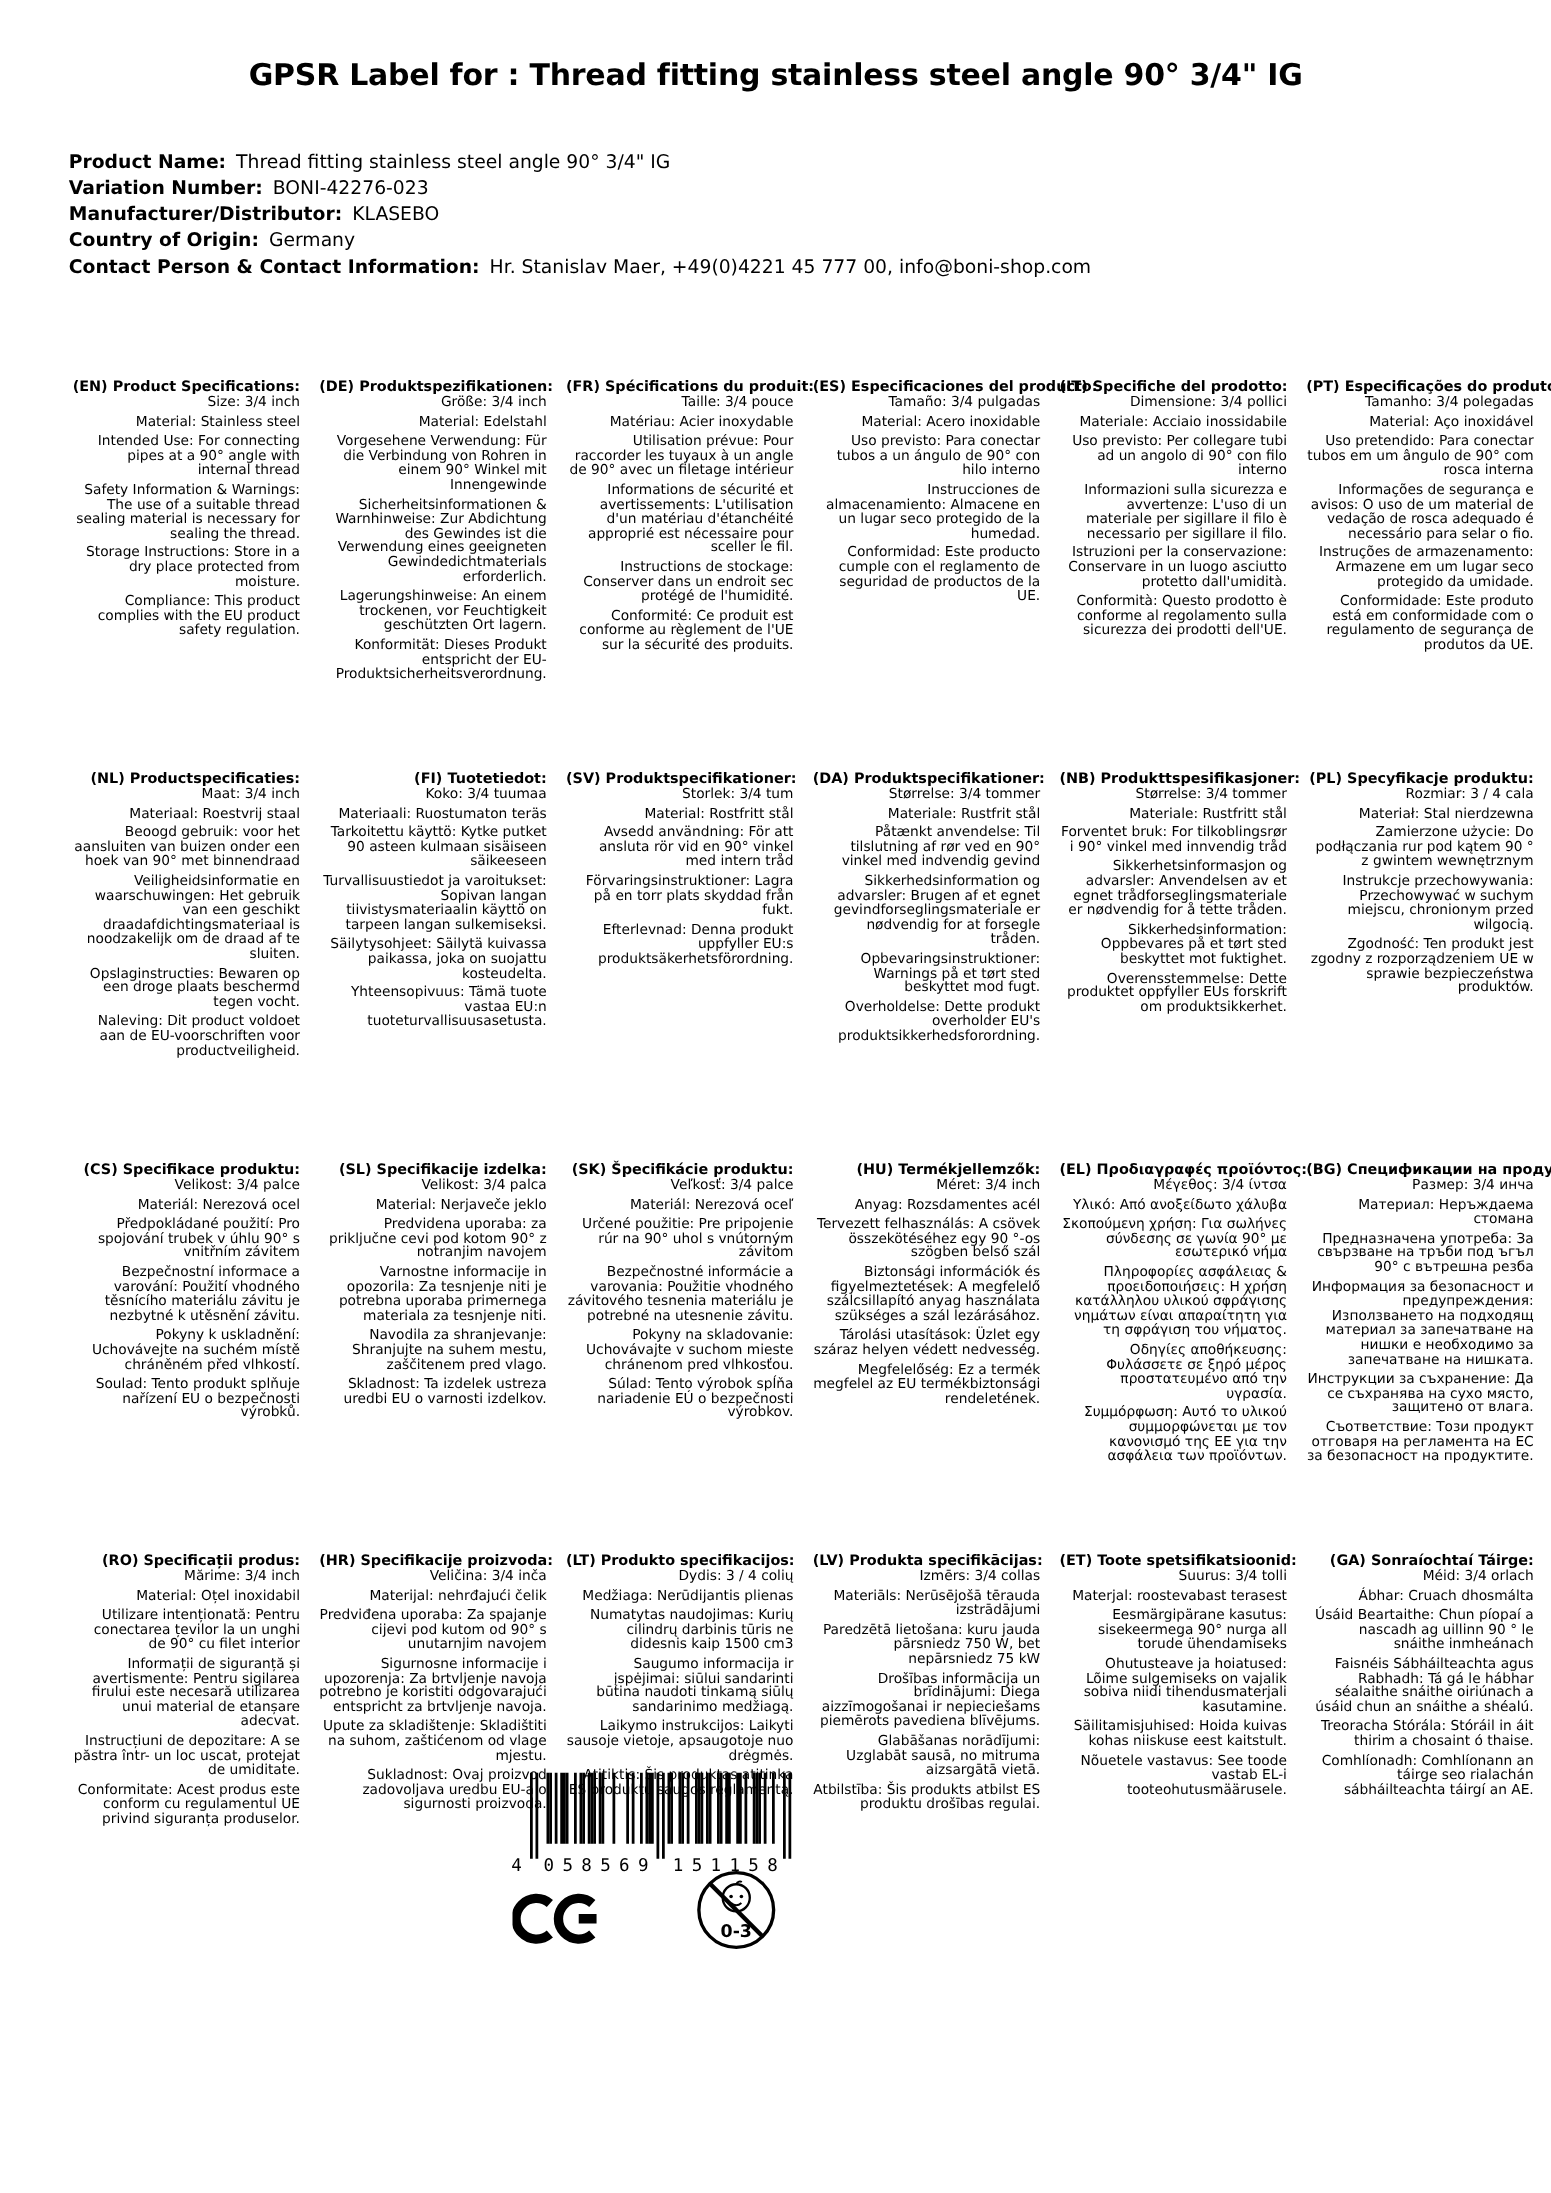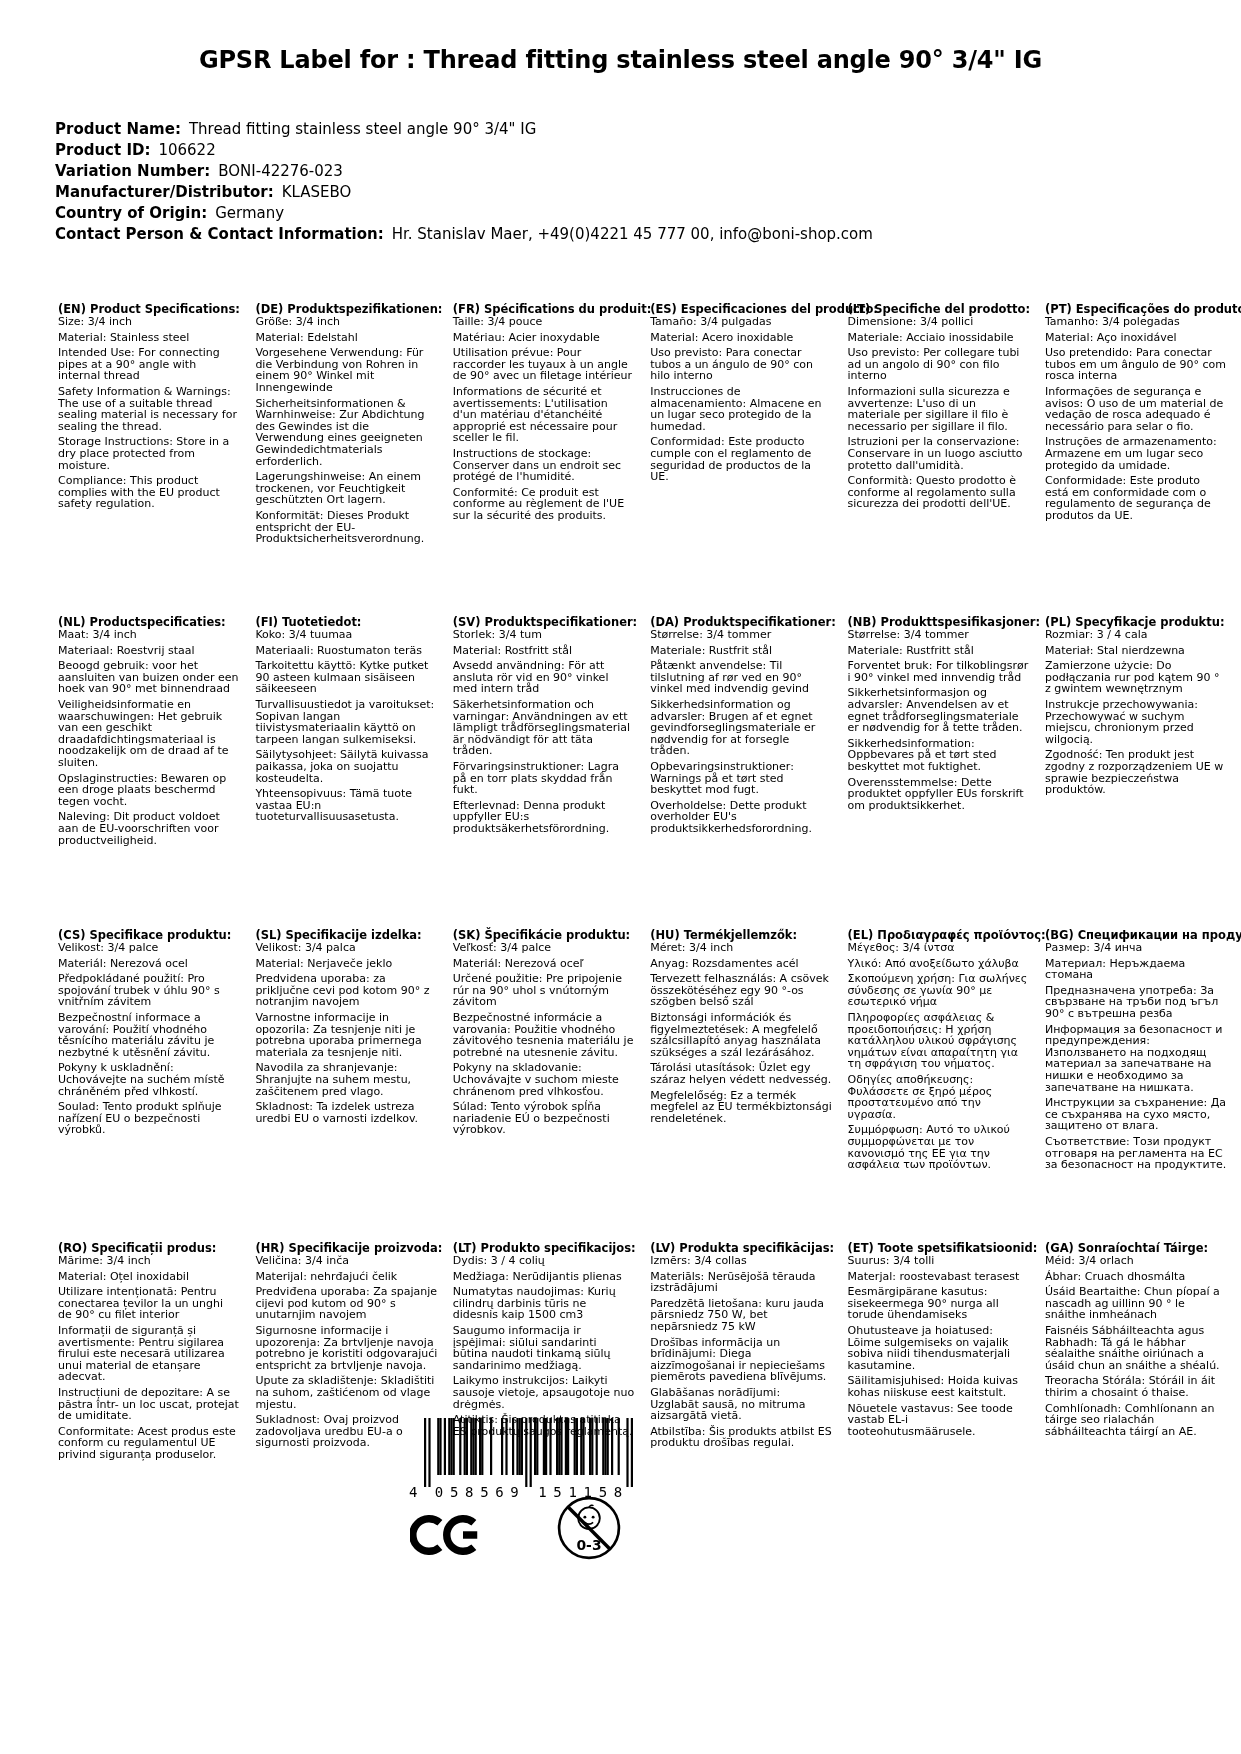--- a/index.html
+++ b/index.html
@@ -5,37 +5,36 @@
   html,body{margin:0;padding:0;background:#fff;}
   .page{position:relative;width:1241px;height:1754px;background:#fff;color:#000;
         font-family:"DejaVu Sans",sans-serif;overflow:hidden;}
   .title{position:absolute;top:46px;left:0;width:100%;text-align:center;margin:0;
          font-size:24px;font-weight:bold;letter-spacing:-0.2px;}
   .product-info{position:absolute;left:55px;top:119px;font-size:15px;line-height:21px;}
   .pi-row b{font-weight:bold;}
   .pi-val{margin-left:8px;}
   .lang-grid{position:absolute;left:58px;top:303px;display:grid;
              grid-template-columns:repeat(6,197.4px);grid-auto-rows:313px;}
-  .lang-block{width:182px;font-size:11px;line-height:11.6px;overflow-wrap:break-word;}
+  .lang-block{width:182px;font-size:11px;line-height:11.6px;overflow-wrap:break-word;text-align:right;}
   .lang-header{font-weight:bold;font-size:11.5px;line-height:13px;white-space:nowrap;margin:0;}
   .lang-block p{margin:0 0 4px 0;}
   .barcode{position:absolute;left:408px;top:1418px;}
   .ce-mark{position:absolute;left:410px;top:1513px;}
   .age-warning{position:absolute;left:556px;top:1495px;}
   .bc-digit{font-family:"DejaVu Sans Mono",monospace;font-size:14px;}
 </style>
 </head>
 <body>
 
 <div class="page">
   <h1 class="title">GPSR Label for : Thread fitting stainless steel angle 90° 3/4" IG</h1>
 
   <div class="product-info" id="product-info">
       <div class="pi-row"><b>Product Name:</b><span class="pi-val">Thread fitting stainless steel angle 90° 3/4" IG</span></div>
-      <div class="pi-row"><b>Product ID:</b><span class="pi-val">106622</span></div>
       <div class="pi-row"><b>Variation Number:</b><span class="pi-val">BONI-42276-023</span></div>
       <div class="pi-row"><b>Manufacturer/Distributor:</b><span class="pi-val">KLASEBO</span></div>
       <div class="pi-row"><b>Country of Origin:</b><span class="pi-val">Germany</span></div>
       <div class="pi-row"><b>Contact Person &amp; Contact Information:</b><span class="pi-val">Hr. Stanislav Maer, +49(0)4221 45 777 00, info@boni-shop.com</span></div>
     </div>
 
   <div class="lang-grid" id="lang-grid">
       <div class="lang-block">
         <div class="lang-header">(EN) Product Specifications:</div>
         <p>Size: 3/4 inch</p>
@@ -105,21 +104,20 @@
         <p>Tarkoitettu käyttö: Kytke putket 90 asteen kulmaan sisäiseen säikeeseen</p>
         <p>Turvallisuustiedot ja varoitukset: Sopivan langan tiivistysmateriaalin käyttö on tarpeen langan sulkemiseksi.</p>
         <p>Säilytysohjeet: Säilytä kuivassa paikassa, joka on suojattu kosteudelta.</p>
         <p>Yhteensopivuus: Tämä tuote vastaa EU:n tuoteturvallisuusasetusta.</p>
       </div>
       <div class="lang-block">
         <div class="lang-header">(SV) Produktspecifikationer:</div>
         <p>Storlek: 3/4 tum</p>
         <p>Material: Rostfritt stål</p>
         <p>Avsedd användning: För att ansluta rör vid en 90° vinkel med intern tråd</p>
-        <p>Säkerhetsinformation och varningar: Användningen av ett lämpligt trådförseglingsmaterial är nödvändigt för att täta tråden.</p>
         <p>Förvaringsinstruktioner: Lagra på en torr plats skyddad från fukt.</p>
         <p>Efterlevnad: Denna produkt uppfyller EU:s produktsäkerhetsförordning.</p>
       </div>
       <div class="lang-block">
         <div class="lang-header">(DA) Produktspecifikationer:</div>
         <p>Størrelse: 3/4 tommer</p>
         <p>Materiale: Rustfrit stål</p>
         <p>Påtænkt anvendelse: Til tilslutning af rør ved en 90° vinkel med indvendig gevind</p>
         <p>Sikkerhedsinformation og advarsler: Brugen af et egnet gevindforseglingsmateriale er nødvendig for at forsegle tråden.</p>
         <p>Opbevaringsinstruktioner: Warnings på et tørt sted beskyttet mod fugt.</p>

